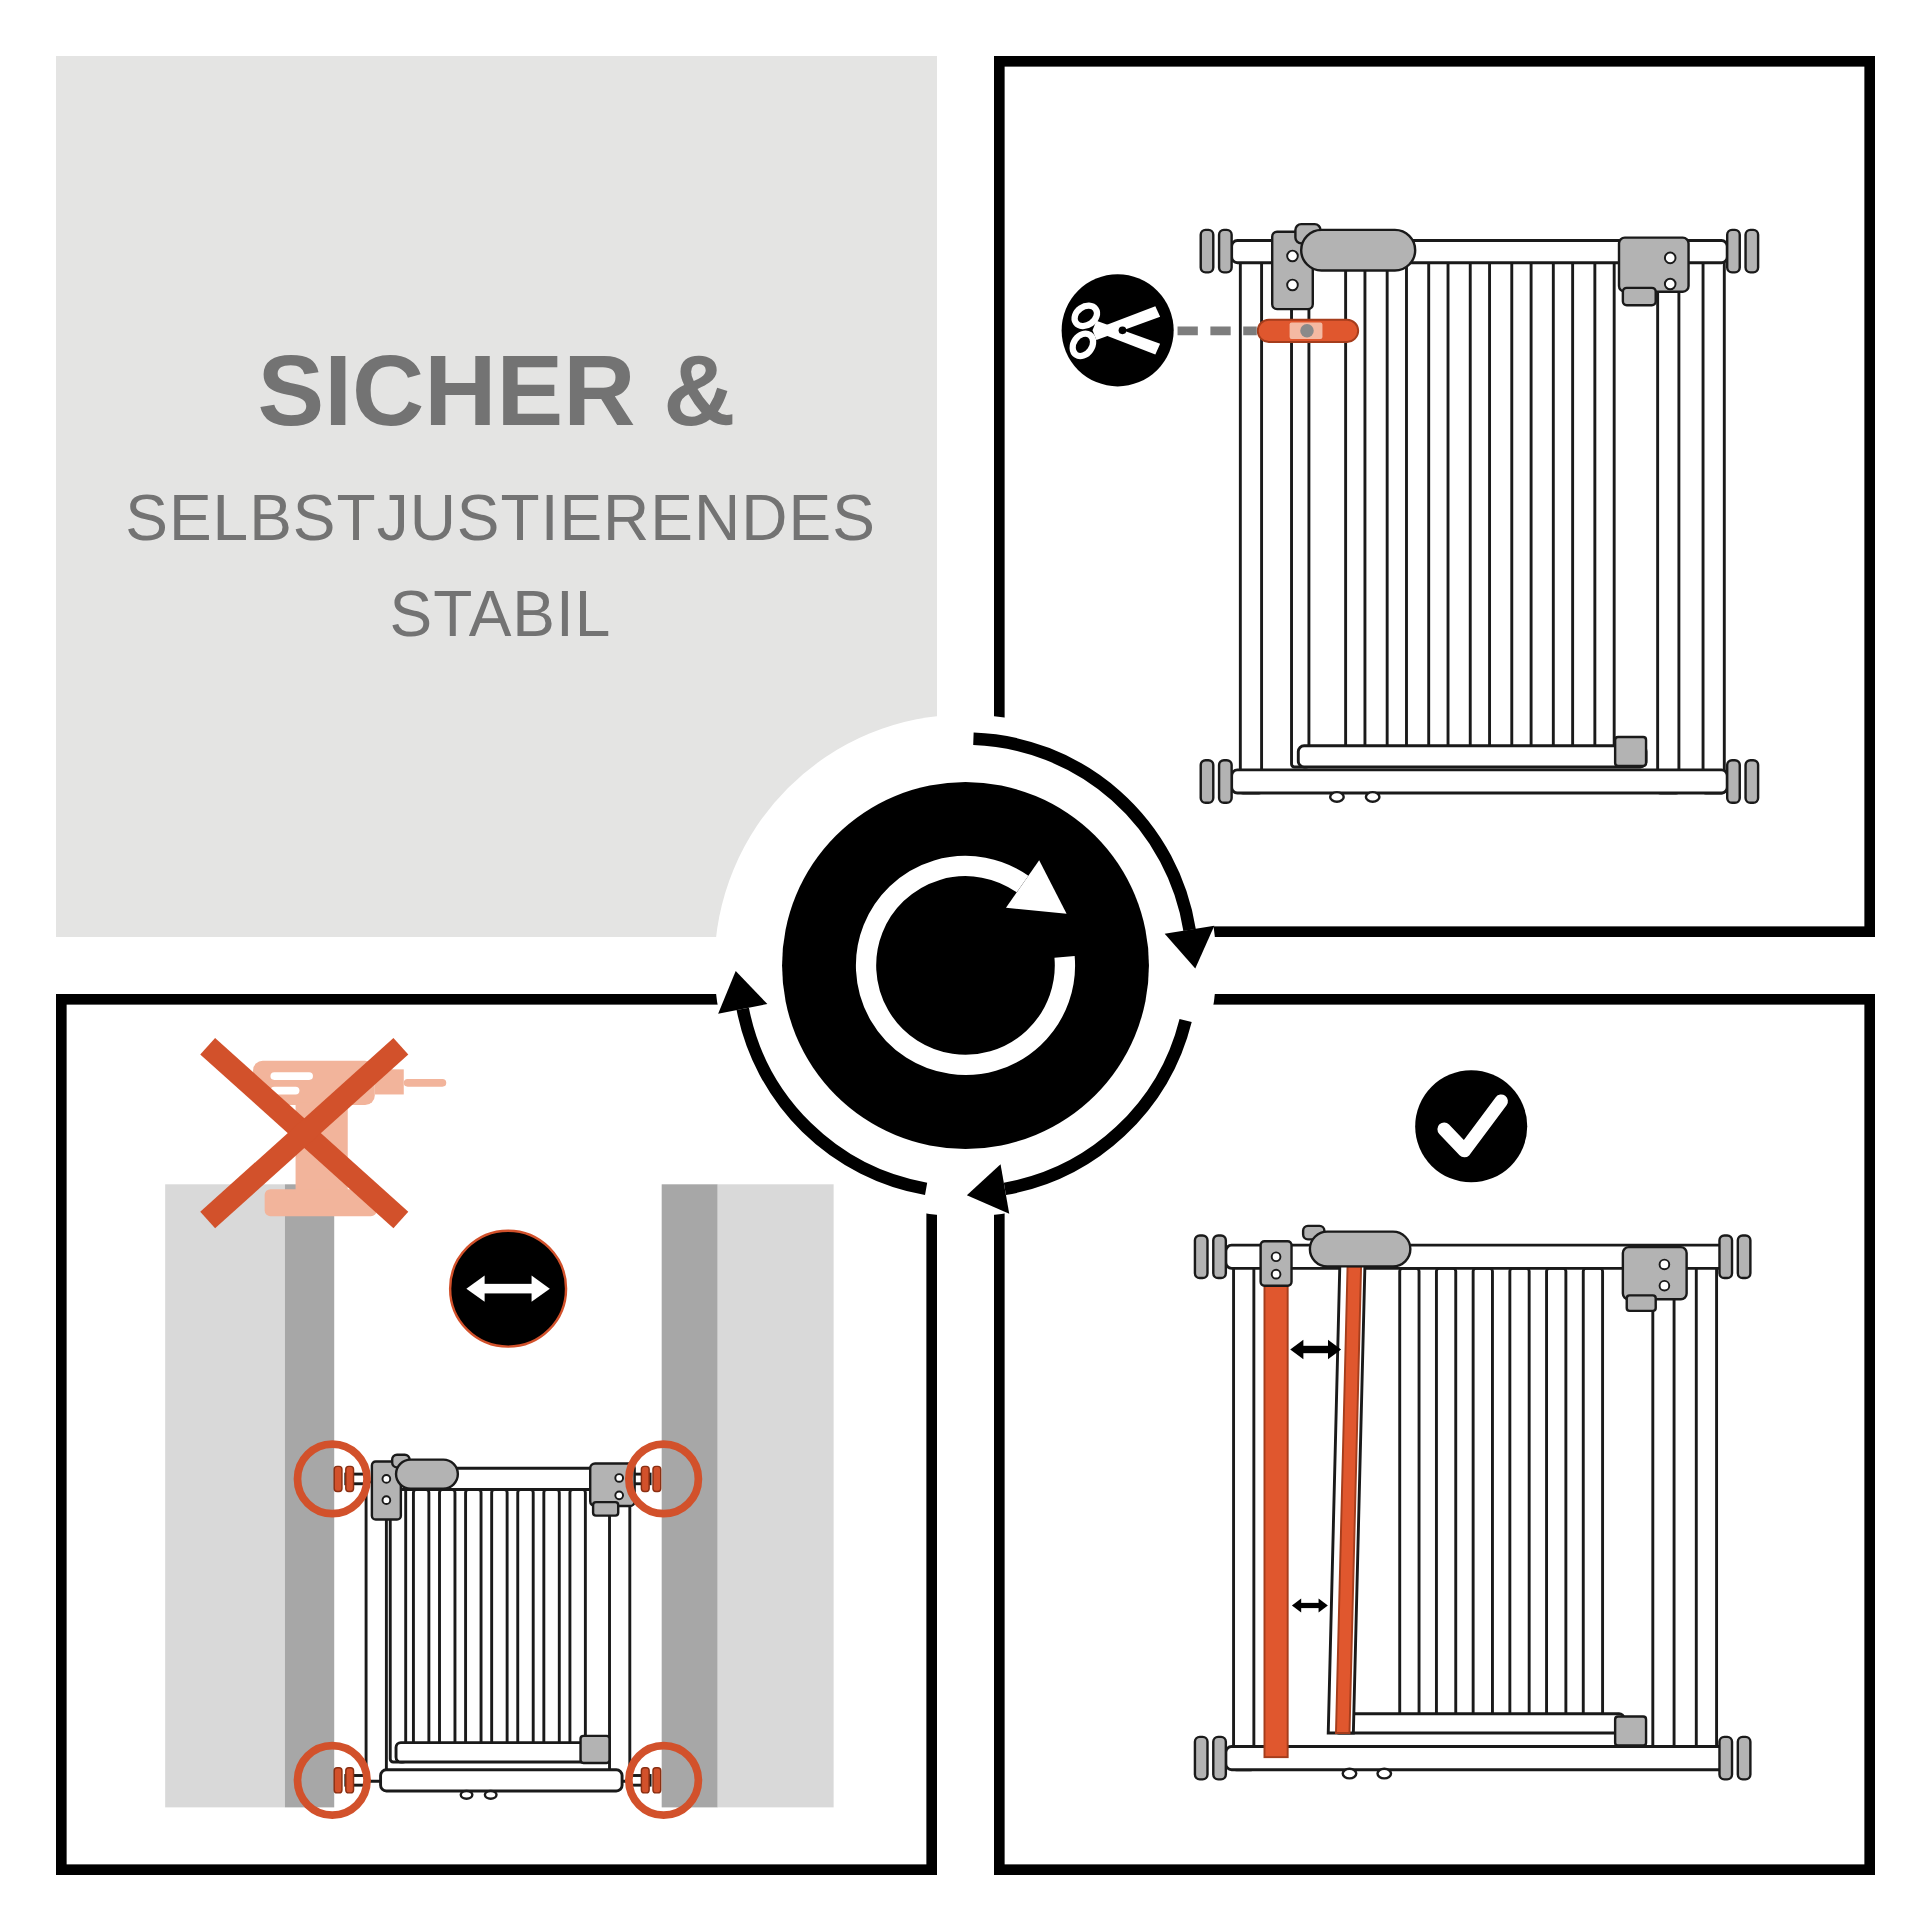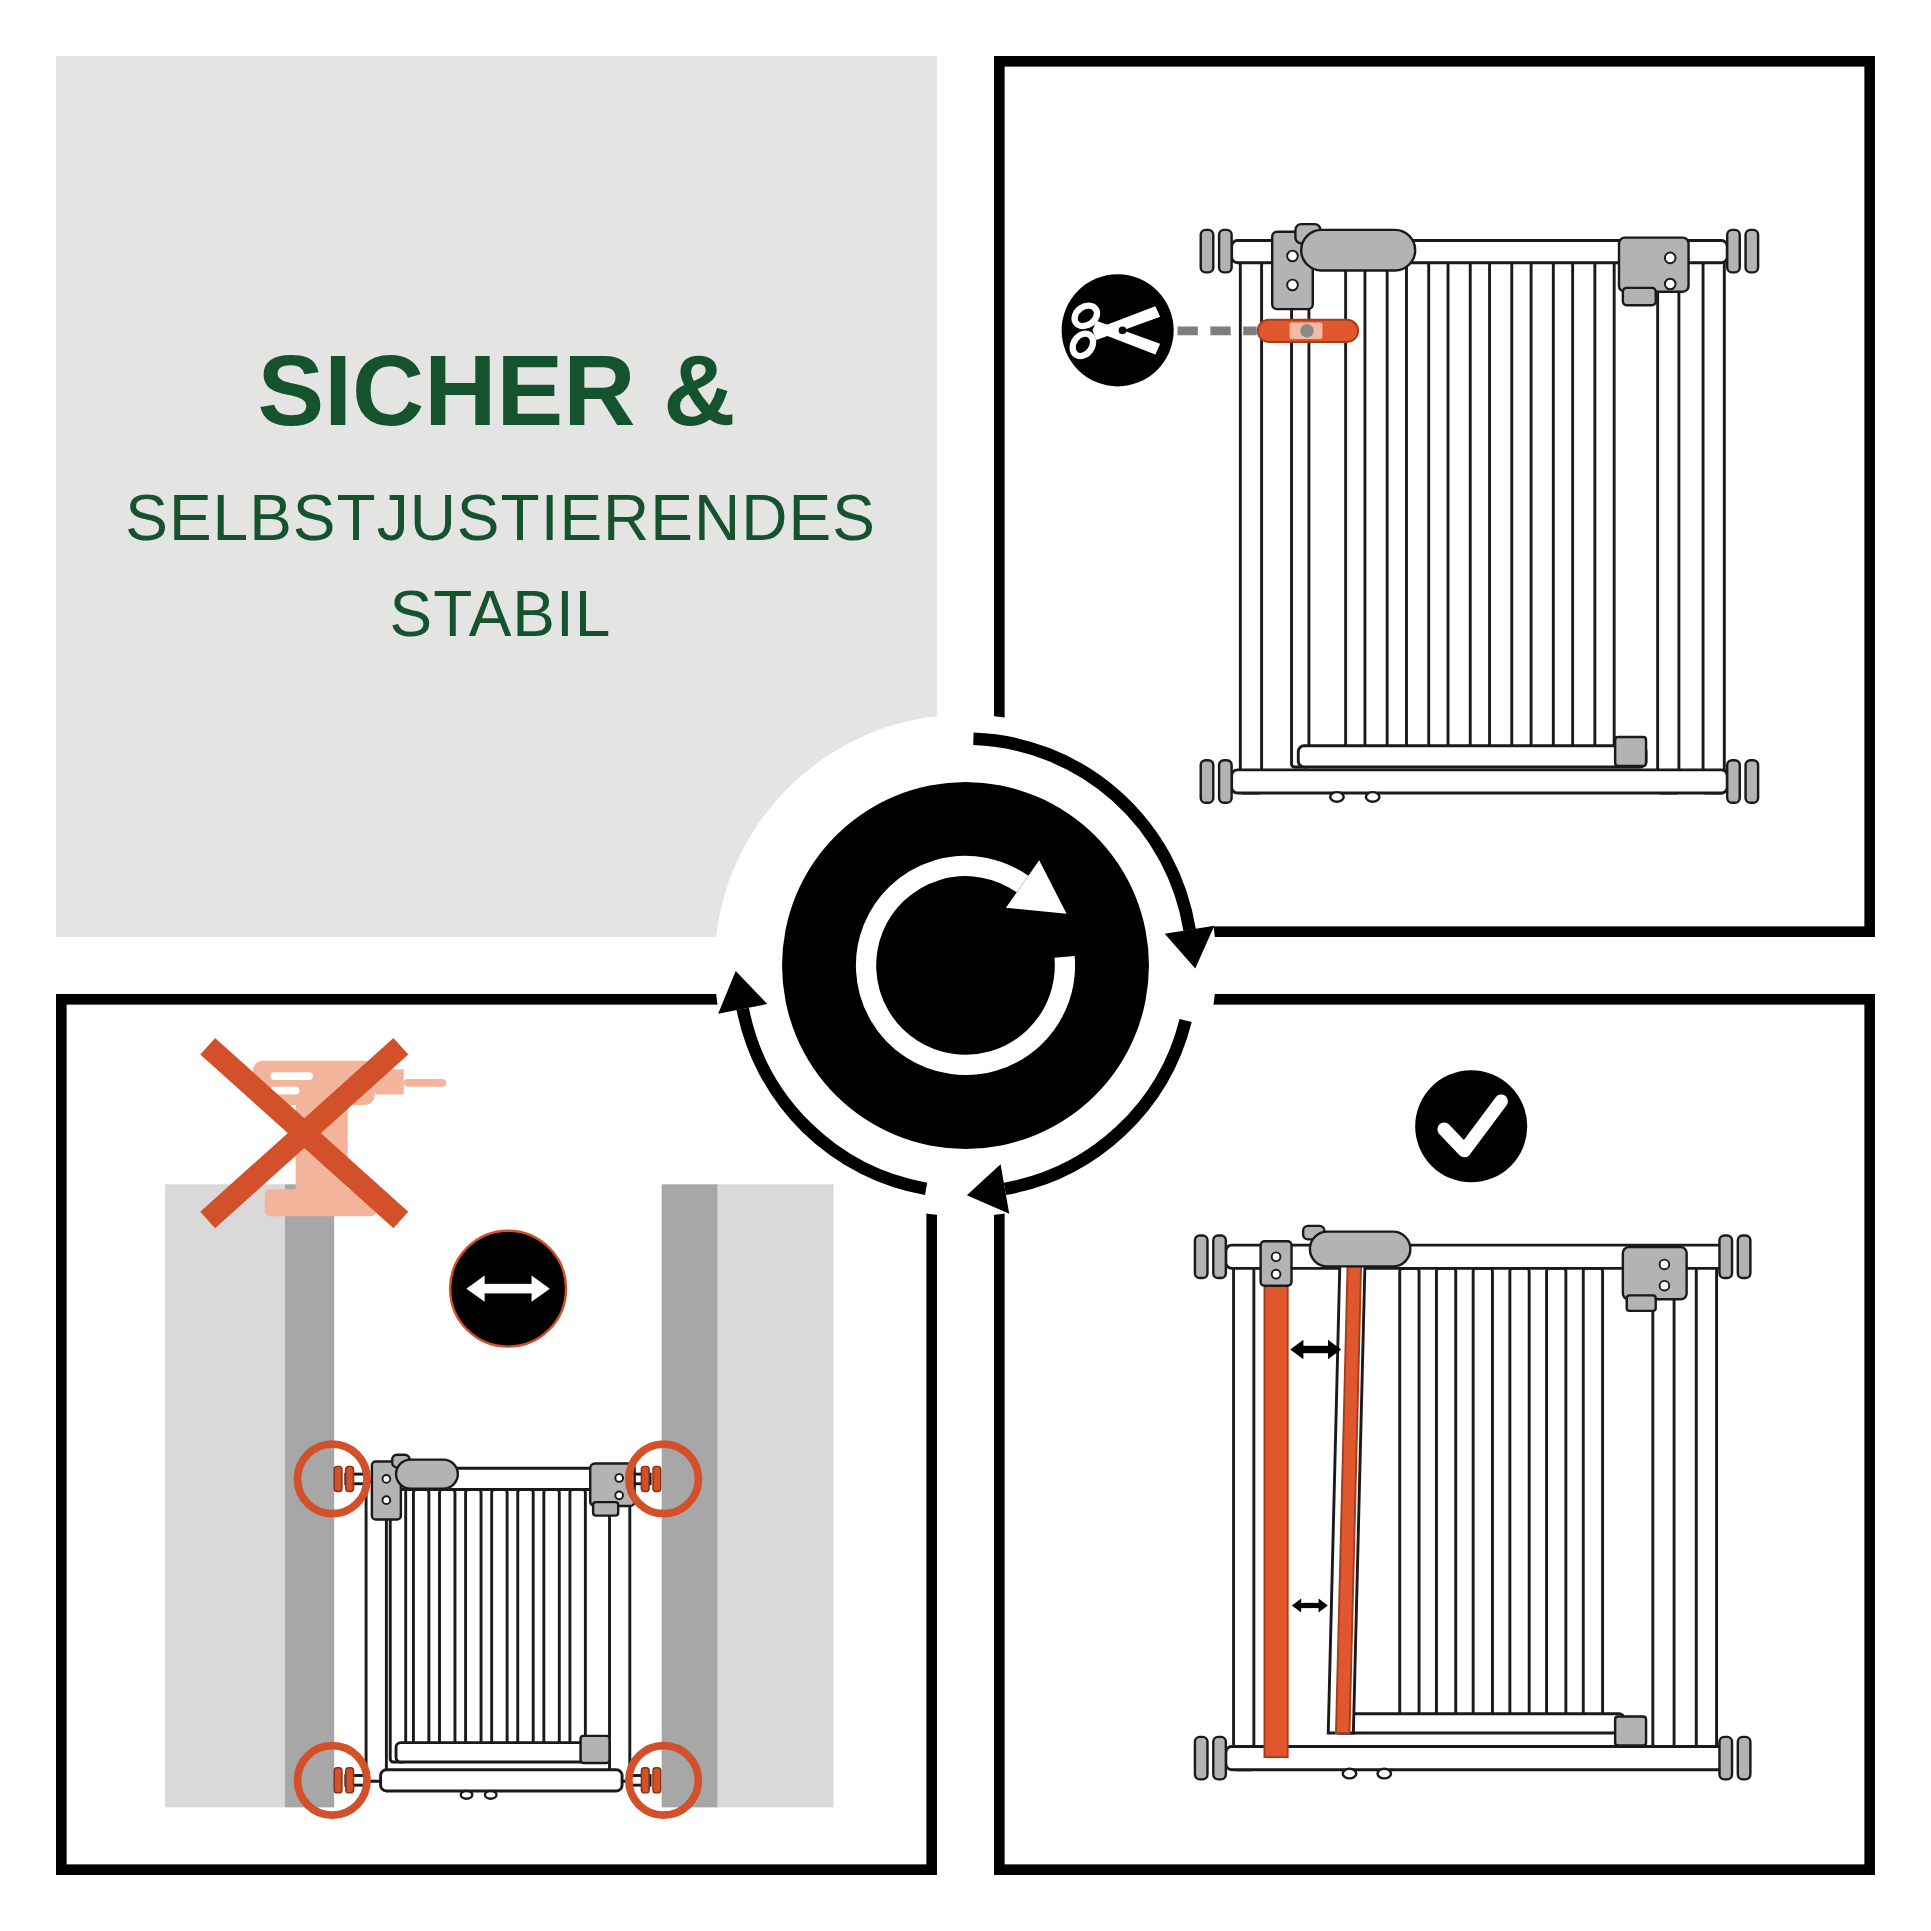--- a/index.html
+++ b/index.html
@@ -12,21 +12,21 @@
   .canvas{position:relative;width:1931px;height:1931px;background:#fff;
           font-family:"Liberation Sans", sans-serif;overflow:hidden;}
   .panel{position:absolute;width:881px;height:881px;}
   .panel-tl{left:56px;top:56px;background:var(--panel-gray,#e4e4e3);}
   .panel-tr{left:994px;top:56px;}
   .panel-bl{left:56px;top:994px;}
   .panel-br{left:994px;top:994px;}
   svg.fig{position:absolute;left:0;top:0;width:881px;height:881px;display:block;}
   svg.hub{position:absolute;left:0;top:0;width:1931px;height:1931px;pointer-events:none;z-index:5;}
   .tl-inner{position:relative;height:100%;display:flex;flex-direction:column;
-            align-items:center;justify-content:center;text-align:center;color:#14532d;}
+            align-items:center;justify-content:center;text-align:center;color:#737373;}
   .headline{font-weight:700;font-size:100px;line-height:1.18;letter-spacing:0;}
   .headline span{display:block;}
   .subline{font-weight:400;font-size:64px;line-height:1.5;margin-top:21px;letter-spacing:1px;margin-left:8px;}
   .subline span{display:block;}
   
   .pborder{fill:#ffffff;stroke:#000;stroke-width:11;}
   .ol{fill:#ffffff;stroke:var(--outline-black,#1a1a1a);stroke-width:3;}
   .hw{fill:var(--hardware-gray,#b3b3b3);stroke:var(--outline-black,#1a1a1a);stroke-width:2.5;}
   .hole{fill:#ffffff;stroke:var(--outline-black,#1a1a1a);stroke-width:2;}
   .feet{fill:#ffffff;stroke:var(--outline-black,#1a1a1a);stroke-width:2.5;}

